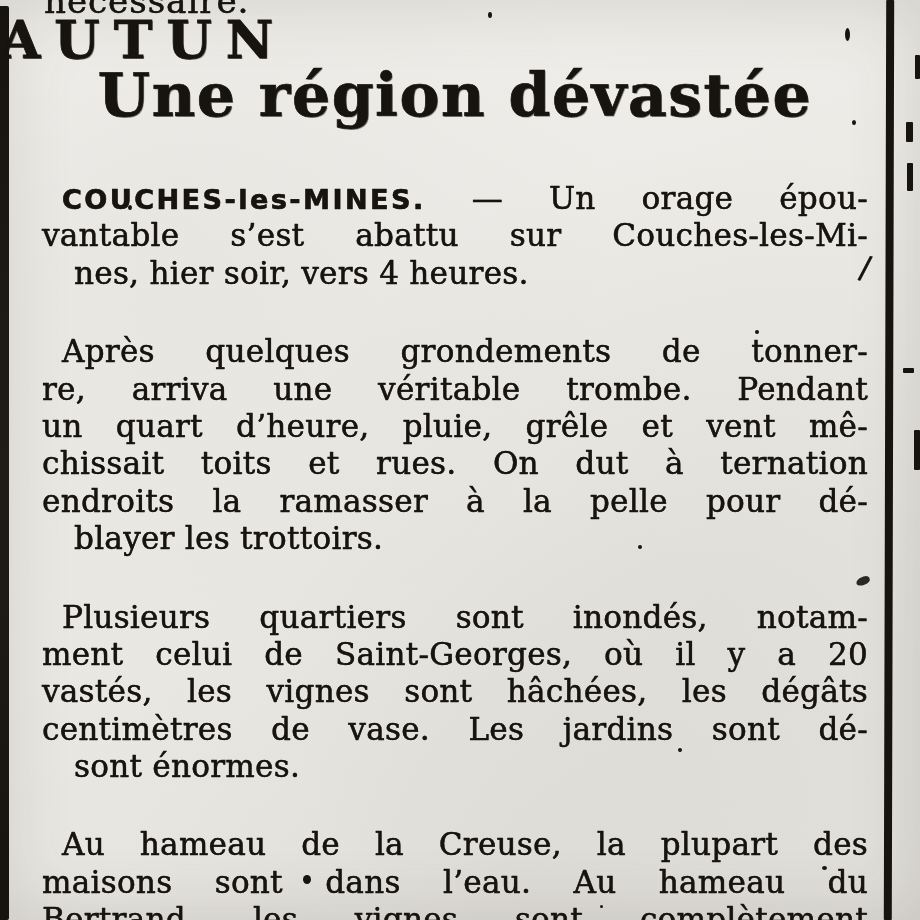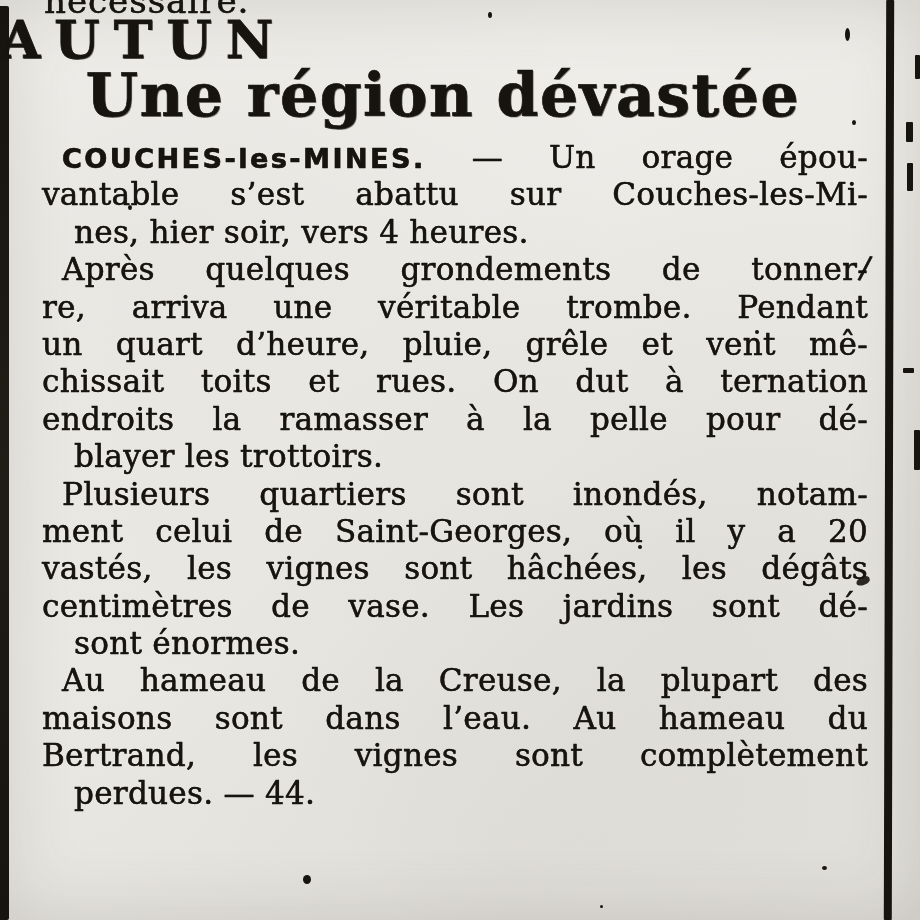--- a/index.html
+++ b/index.html
@@ -41,37 +41,37 @@
     font-size:34px;line-height:34px;letter-spacing:1px;
   }
   
   .kicker{
     position:absolute;top:12px;left:0;width:884px;text-align:left;
     font-size:52px;line-height:56px;font-weight:bold;letter-spacing:14px;
     -webkit-text-stroke:0.8px var(--ink);
     text-shadow:1px 1px 0 rgba(23,20,15,0.5);
   }
   .headline{
-    position:absolute;top:63px;left:0;width:886px;text-align:center;
+    position:absolute;top:63px;left:12px;width:886px;text-align:center;
     font-size:60px;line-height:64px;font-weight:bold;letter-spacing:1.5px;
     -webkit-text-stroke:0.7px var(--ink);
     text-shadow:1px 1px 0 rgba(23,20,15,0.45);
   }
   
   .col{
     position:absolute;left:42px;top:139px;width:826px;
     font-size:31px;letter-spacing:0.3px;
   }
   .line{
     height:37.4px;line-height:37.4px;
     text-align:justify;text-align-last:justify;text-justify:inter-word;
     white-space:normal;overflow:visible;
   }
   .line.last{text-align-last:left;margin-left:32px;}
-  .line.ind{padding-left:20px;}
+  .line.ind{padding-left:20px;margin-top:41px;}
   .dateline{
     font-family:"DejaVu Sans", sans-serif;
     font-weight:bold;font-size:27px;letter-spacing:2.5px;
     -webkit-text-stroke:0.5px var(--ink);
   }
   
   .frag{position:absolute;background:var(--ink);border-radius:1px;}
   .speck{position:absolute;background:var(--ink);border-radius:50%;}
   .stray-slash{
     position:absolute;left:860px;top:249px;font-size:31px;

